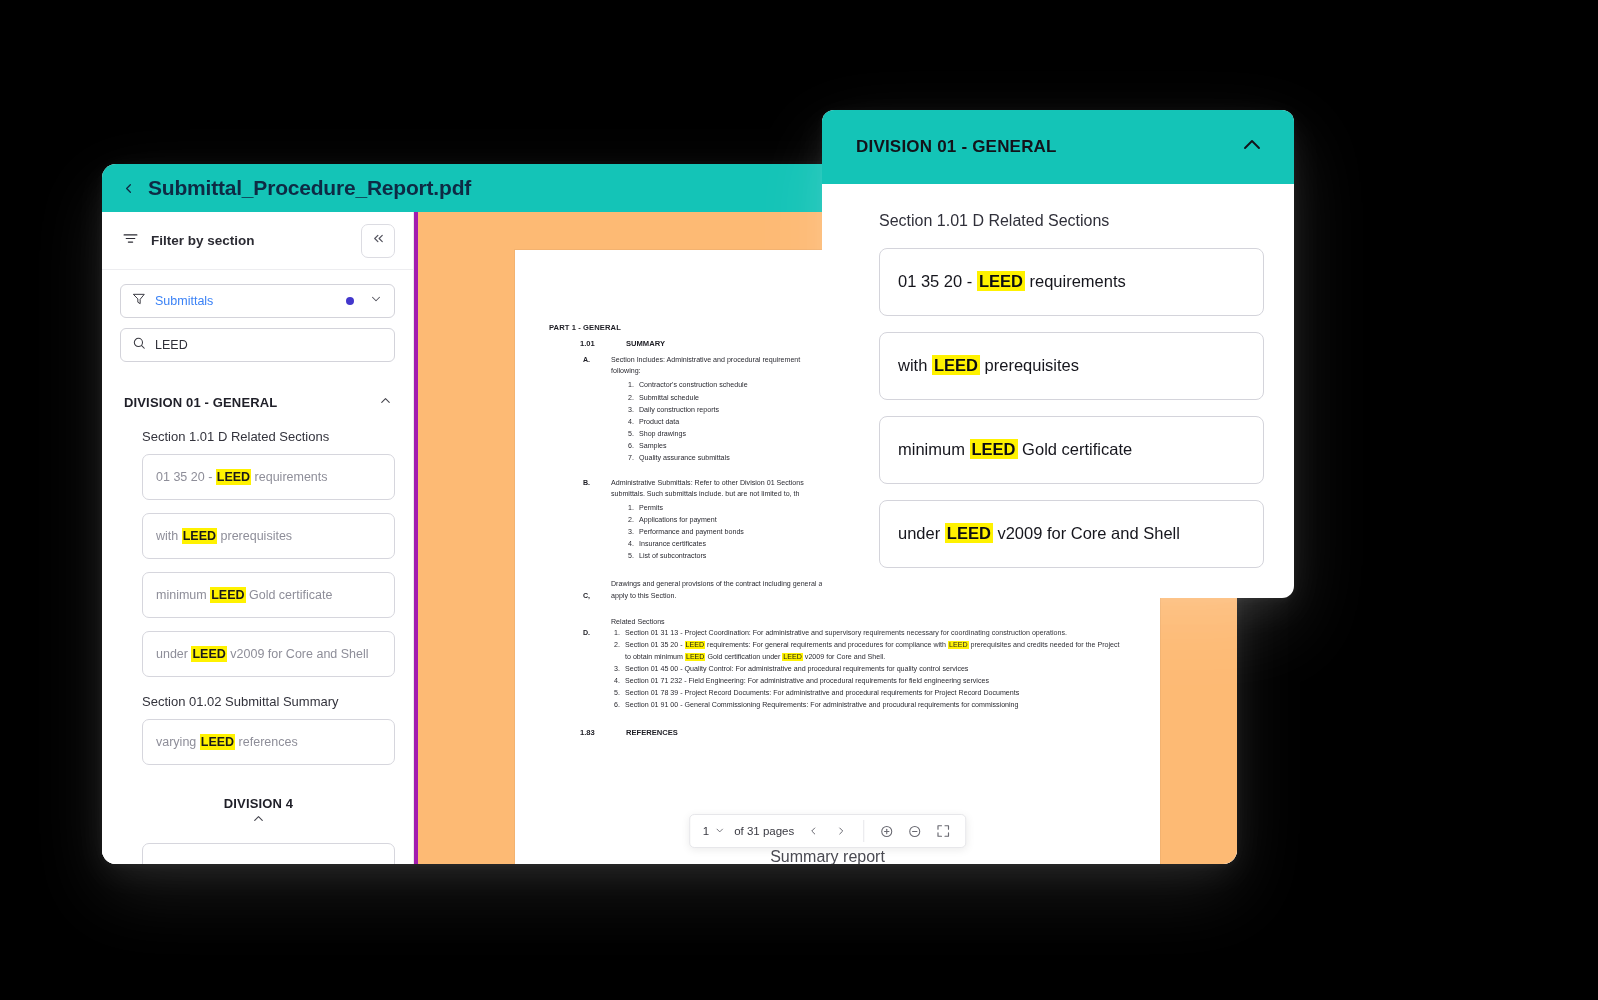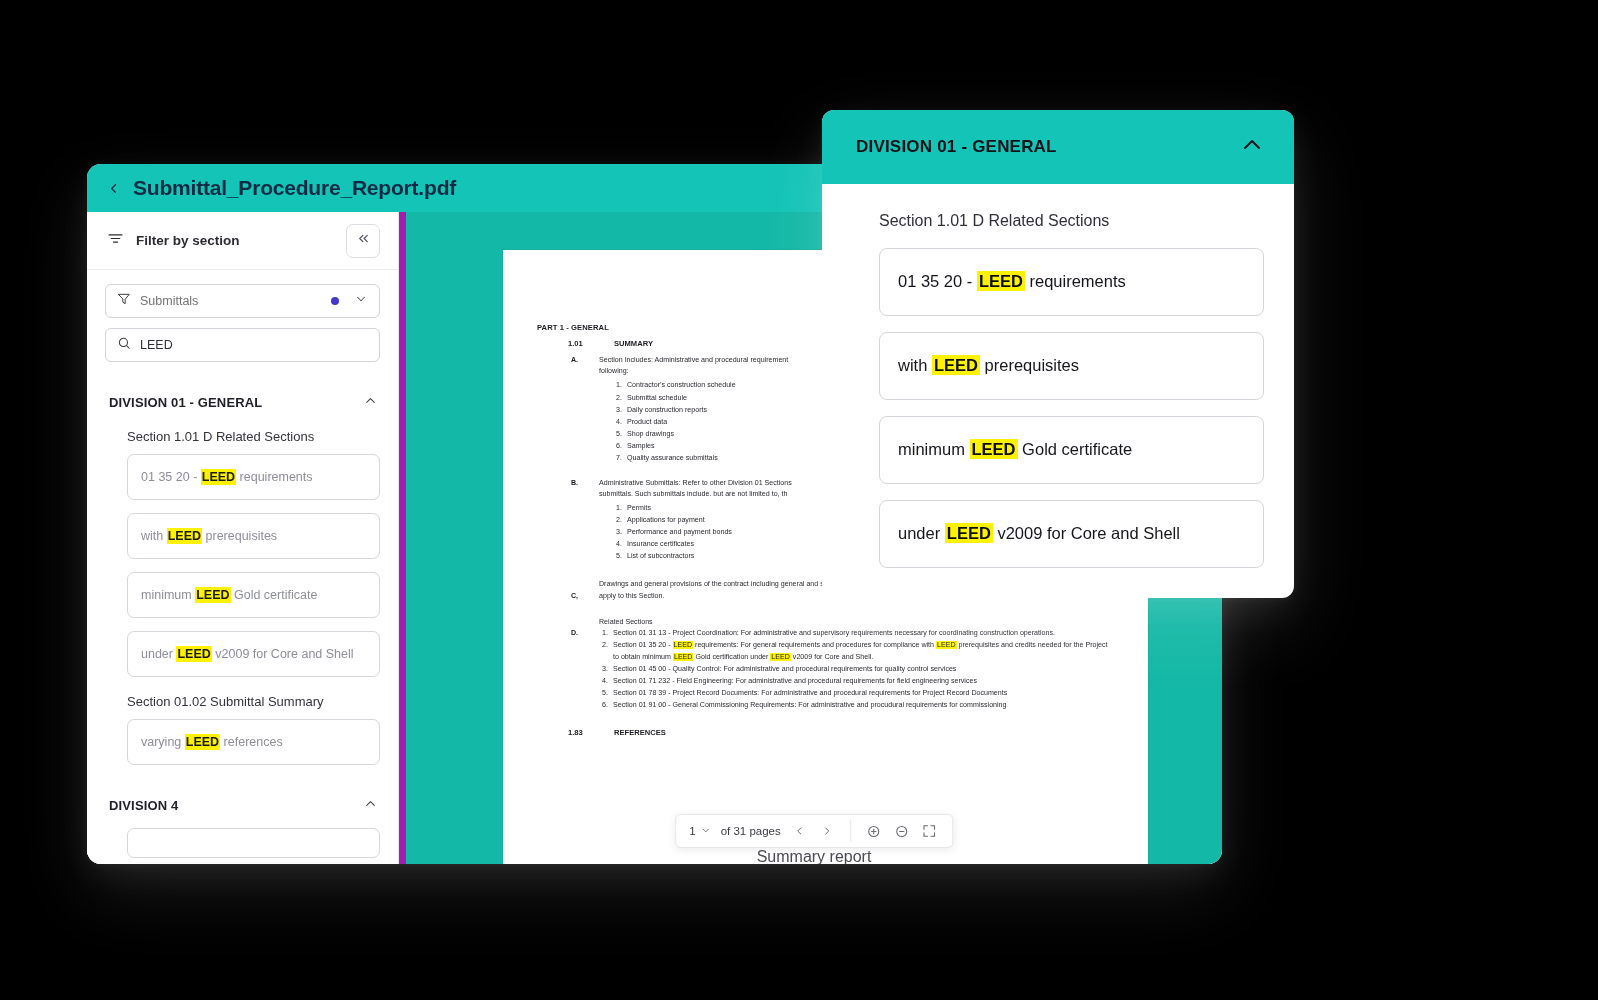--- a/index.html
+++ b/index.html
@@ -15,21 +15,21 @@
   #stage {
     position: relative;
     width: 1598px;
     height: 1000px;
     background: #000000;
   }
 
   
   #main-window {
     position: absolute;
-    left: 87px;
+    left: 102px;
     top: 164px;
     width: 1135px;
     height: 700px;
     background: #ffffff;
     border-radius: 14px;
     overflow: hidden;
     box-shadow: 0 28px 72px rgba(255,255,255,0.10),
                 0 10px 34px rgba(255,255,255,0.07),
                 0 2px 10px rgba(255,255,255,0.05);
   }
@@ -112,21 +112,21 @@
     border-radius: 6px;
     background: #ffffff;
     display: flex;
     align-items: center;
     padding: 0 11px;
     gap: 9px;
   }
   .select-field { cursor: pointer; }
   .field-text {
     font-size: 12.5px;
-    color: #737373;
+    color: #3b82f6;
     flex: 1;
   }
   .search-text {
     font-size: 12.5px;
     color: #2f2f38;
     flex: 1;
     border: none;
     outline: none;
     background: transparent;
     font-family: "Liberation Sans", sans-serif;
@@ -184,24 +184,24 @@
   .snippet-text mark {
     background: #FFF200;
     color: #1a1a1a;
     font-weight: bold;
     padding: 1px 1px;
   }
 
   
   #viewer {
     flex: 1;
-    background: #14b8a6;
+    background: #fdba74;
     position: relative;
     overflow: hidden;
-    border-left: 7px solid #a21caf;
+    border-left: 4px solid #a21caf;
     padding-left: 20px;
   }
 
   #page {
     position: absolute;
     left: 97px;
     top: 38px;
     width: 645px;
     height: 640px;
     background: #ffffff;
@@ -510,21 +510,21 @@
           </div>
 
           <div class="section-label">Section 01.02  Submittal Summary</div>
 
           <div class="snippet">
             <span class="snippet-text">
               <span>varying </span><mark>LEED</mark><span> references</span>
             </span>
           </div>
 
-          <div class="division-row" style="padding-top:18px;">
+          <div class="division-row" style="padding-top:18px;flex-direction:column;">
             <span class="division-title">DIVISION 4</span>
             <span>
               <svg width="15" height="15" viewBox="0 0 24 24" fill="none" stroke="#44444d" stroke-width="1.8" stroke-linecap="round" stroke-linejoin="round">
                   <polyline points="6 15 12 9 18 15"></polyline>
                 </svg>
             </span>
           </div>
 
 
           <div class="snippet" style="min-height:30px;"></div>

